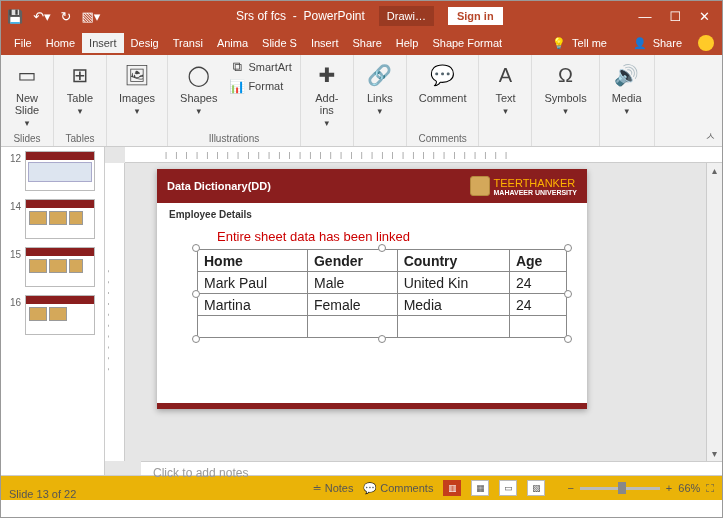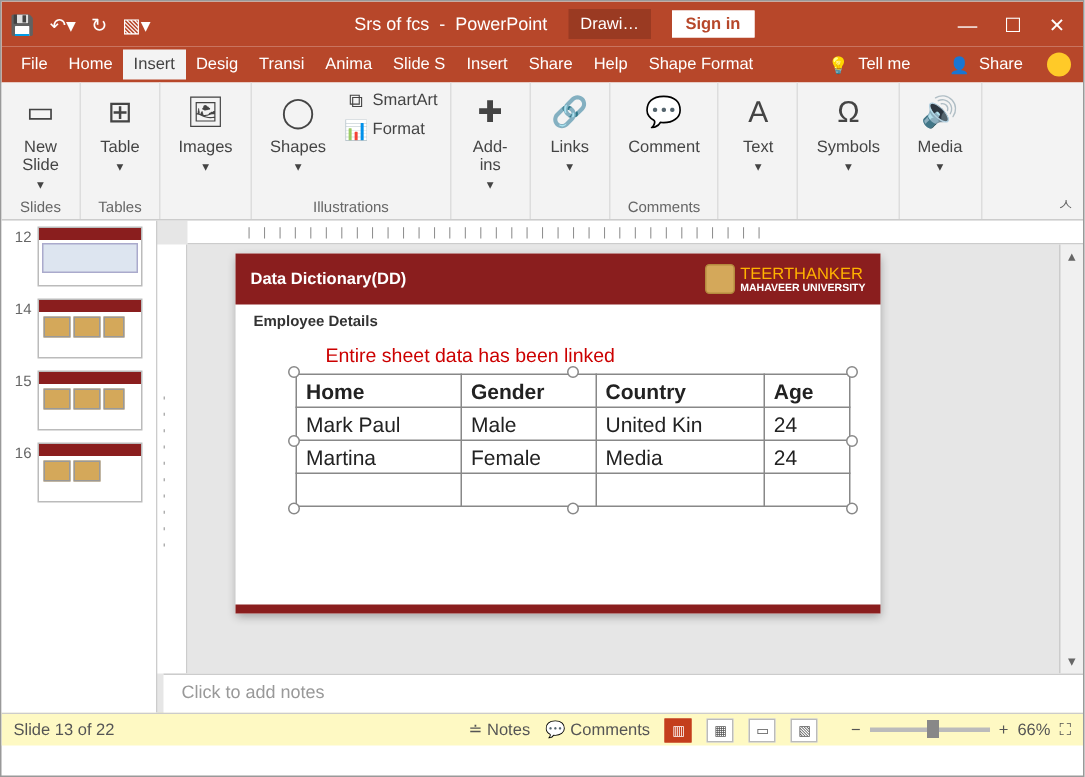--- a/index.html
+++ b/index.html
@@ -48,22 +48,22 @@
 .logo .txt2{color:#fff;font-size:7px}
 .slide .sub{padding:6px 12px;font-size:10px;font-weight:bold;color:#333}
 .overlay{position:absolute;left:60px;top:60px;color:#c00;font-weight:normal;font-size:13px;z-index:5}
 .tblwrap{position:absolute;left:40px;top:80px;width:370px;background:#fff}
 .tbl{width:100%;border-collapse:collapse;font-size:14px;color:#222}
 .tbl th,.tbl td{border:1px solid #888;padding:2px 6px;text-align:left;height:22px;overflow:hidden;white-space:nowrap}
 .tbl th{font-weight:bold}
 .handle{width:8px;height:8px;background:#fff;border:1px solid #888;border-radius:50%;position:absolute}
 .footerbar{height:6px;background:#8a1e1e;position:absolute;bottom:0;left:0;right:0}
 .vsb{width:16px;background:#f0f0f0;border-left:1px solid #ccc;display:flex;flex-direction:column;align-items:center;justify-content:space-between;padding:2px 0;font-size:10px;color:#666}
-.notes{height:26px;background:#fff;border-top:1px solid #ccc;padding:4px 12px;color:#999;font-size:12px;margin-left:4px}
-.status{height:22px;background:#fef9c3;border-top:1px solid #ccc;display:flex;align-items:center;font-size:11px;color:#555;padding:0 8px}
+.notes{height:14px;background:#fff;border-top:1px solid #ccc;padding:4px 12px;color:#999;font-size:12px;margin-left:36px}
+.status{height:22px;background:#eab308;border-top:1px solid #ccc;display:flex;font-size:11px;color:#555;padding:12px 8px}
 .status .left{flex:1}
 .status .btns{display:flex;gap:10px;align-items:center}
 .status .vbtn{width:18px;height:16px;border:1px solid #bbb;background:#fff;display:flex;align-items:center;justify-content:center;font-size:9px}
 .status .vbtn.active{background:#c43e1c;border-color:#c43e1c;color:#fff}
 .zoom{display:flex;align-items:center;gap:6px;margin-left:12px}
 .zoom .track{width:80px;height:3px;background:#bbb;position:relative}
 .zoom .thumb2{width:8px;height:12px;background:#888;position:absolute;left:38px;top:-5px}
 </style>
 </head>
 <body>

